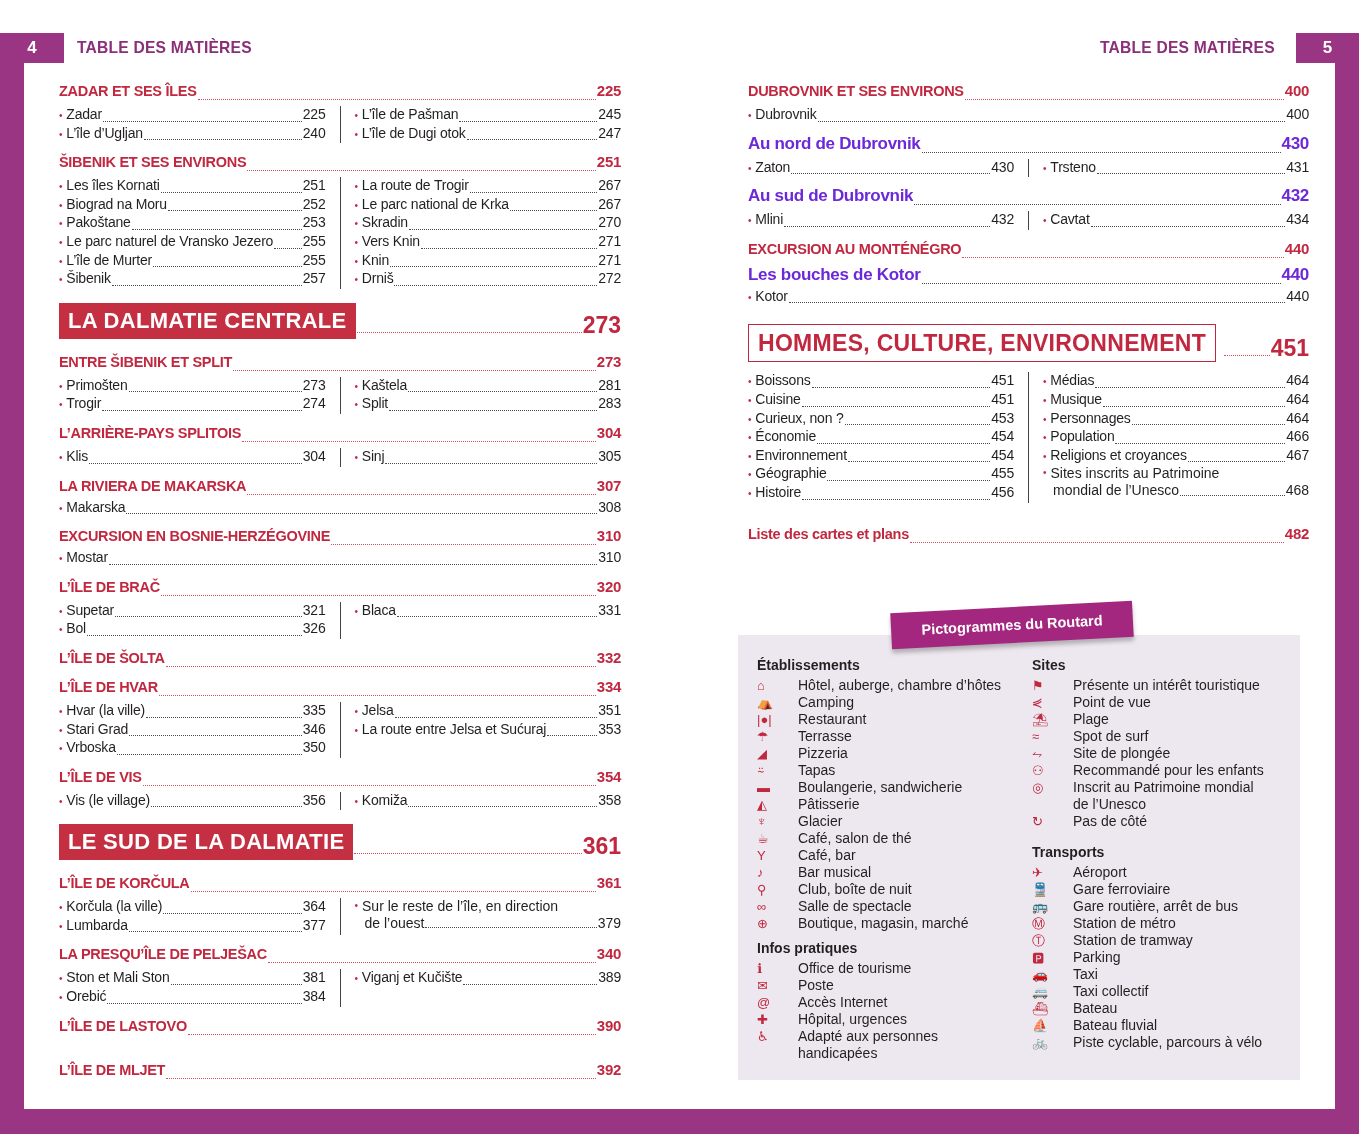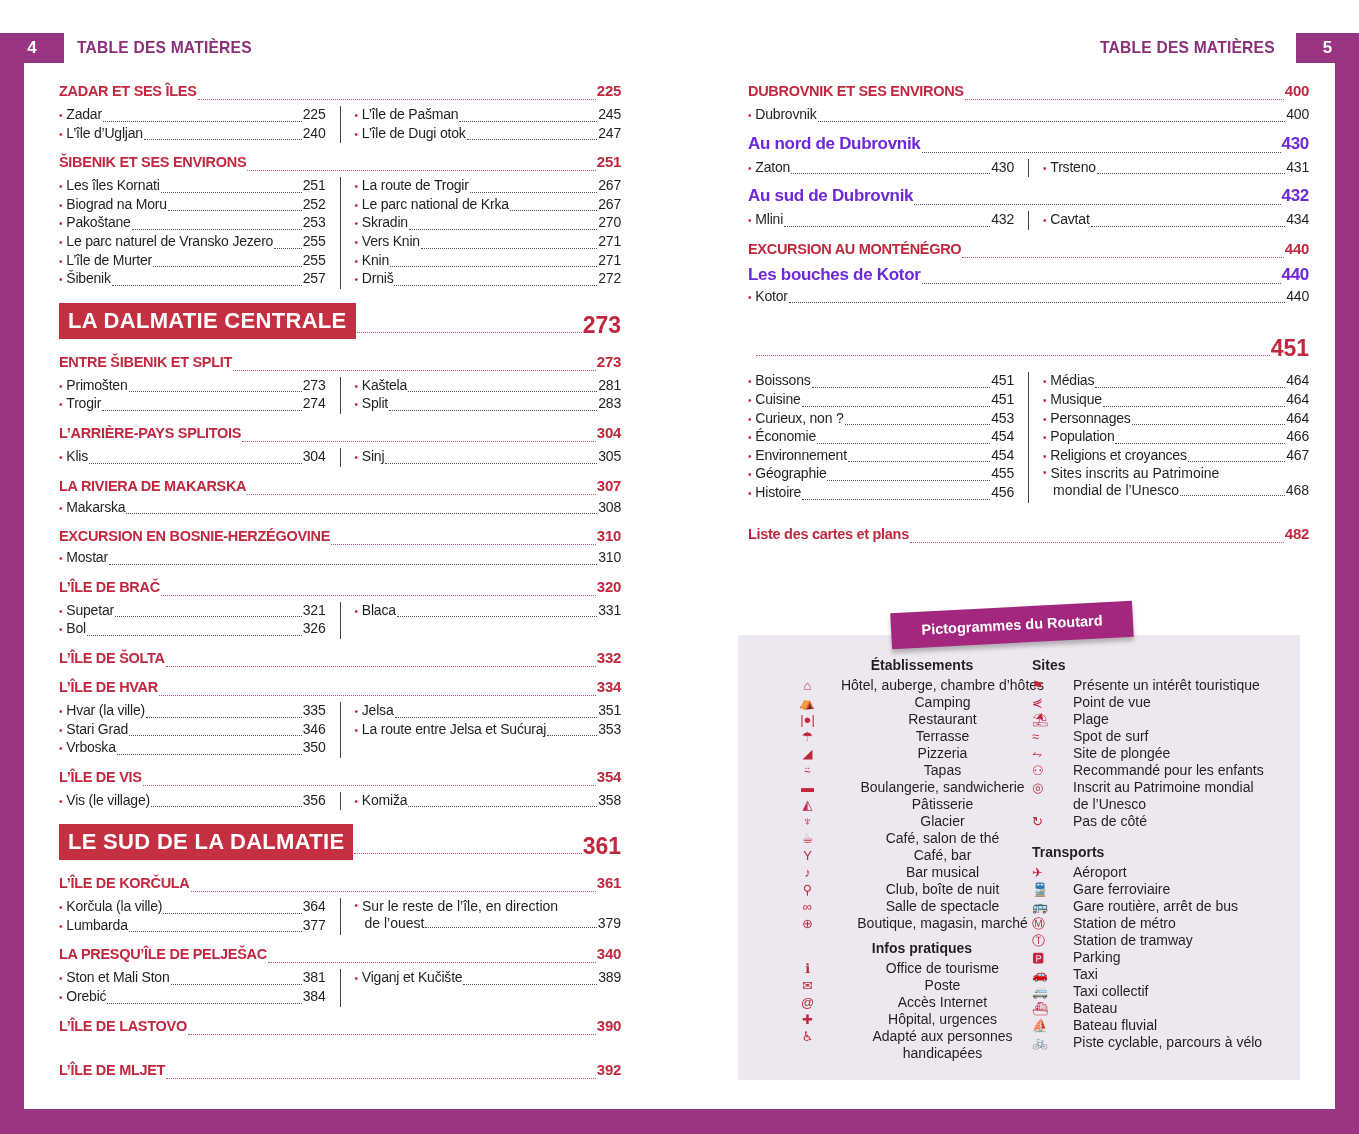--- a/index.html
+++ b/index.html
@@ -76,21 +76,21 @@
   
   .legend {
     position:absolute; left:738px; top:635px; width:562px; height:445px; background:#ede8ef;
   }
   .legend-ribbon {
     position:absolute; left:891px; top:607px; width:242px; height:36px; background:#a3277e;
     color:#fff; font-weight:bold; font-size:14.5px; line-height:36px; text-align:center;
     transform:rotate(-3deg); box-shadow:0 4px 4px rgba(0,0,0,0.25);
   }
   .leg-col { position:absolute; top:655px; }
-  .leg-col-l { left:787px; width:270px;text-align:center; }
+  .leg-col-l { left:757px; width:270px; }
   .leg-col-r { left:1032px; width:262px; }
   .leg-head { font-weight:bold; font-size:14px; line-height:20px; margin-bottom:2px; }
   .leg-item { display:flex; font-size:14px; line-height:17px; }
   .leg-icon { width:41px; color:#c1283f; font-size:13px; flex:none; }
   .leg-text { flex:1; }
   .leg-head.mt { margin-top:6px; }
 </style>
 </head>
 <body>
 
@@ -572,20 +572,21 @@
       <span>440</span>
   </div>
   <div class="item">
       <span class="bullet">•</span>
       <span>Kotor</span>
       <span class="dots"></span>
       <span>440</span>
     </div>
 
   <div class="part" style="margin-top:18px;">
+    <span class="part-box outline">HOMMES, CULTURE, ENVIRONNEMENT</span>
     <span class="dots" style="margin-left:8px"></span>
     <span class="part-pg">451</span>
   </div>
 
   <div class="two-col" style="margin-top:6px">
     <div class="col col-l">
       <div class="item">
           <span class="bullet">•</span>
           <span>Boissons</span>
           <span class="dots"></span>

